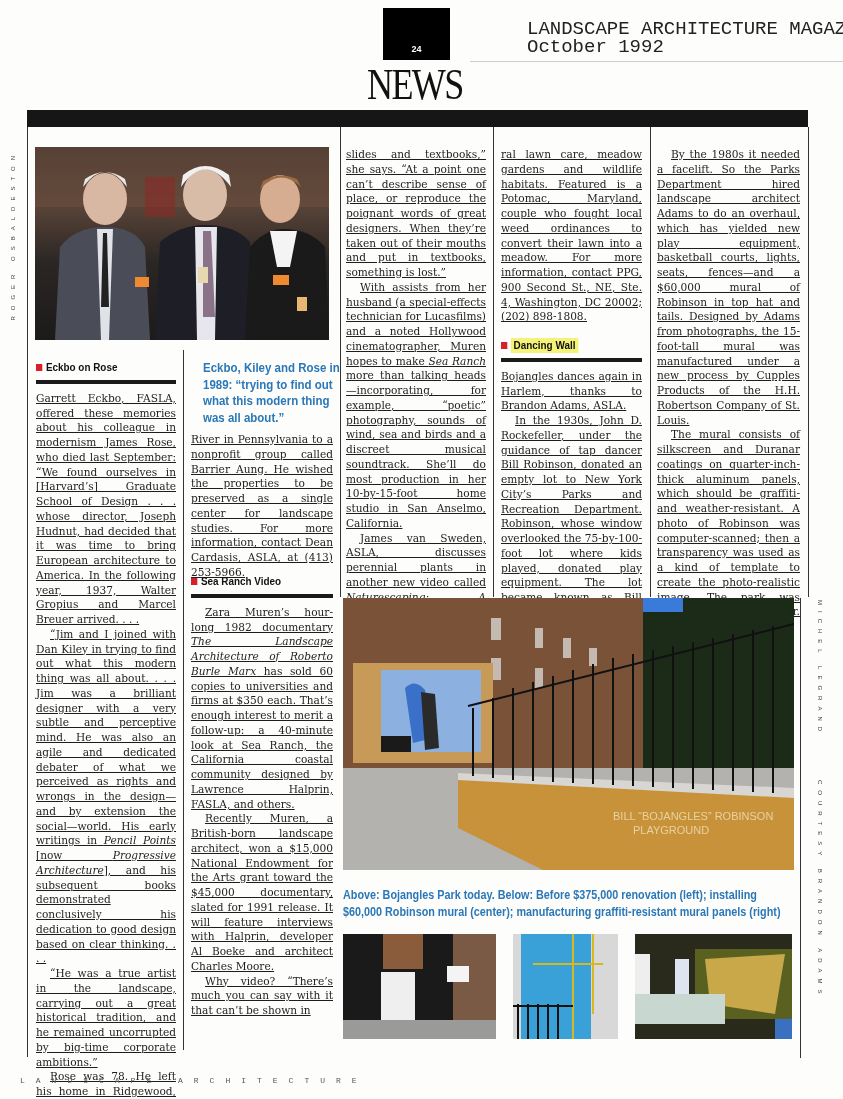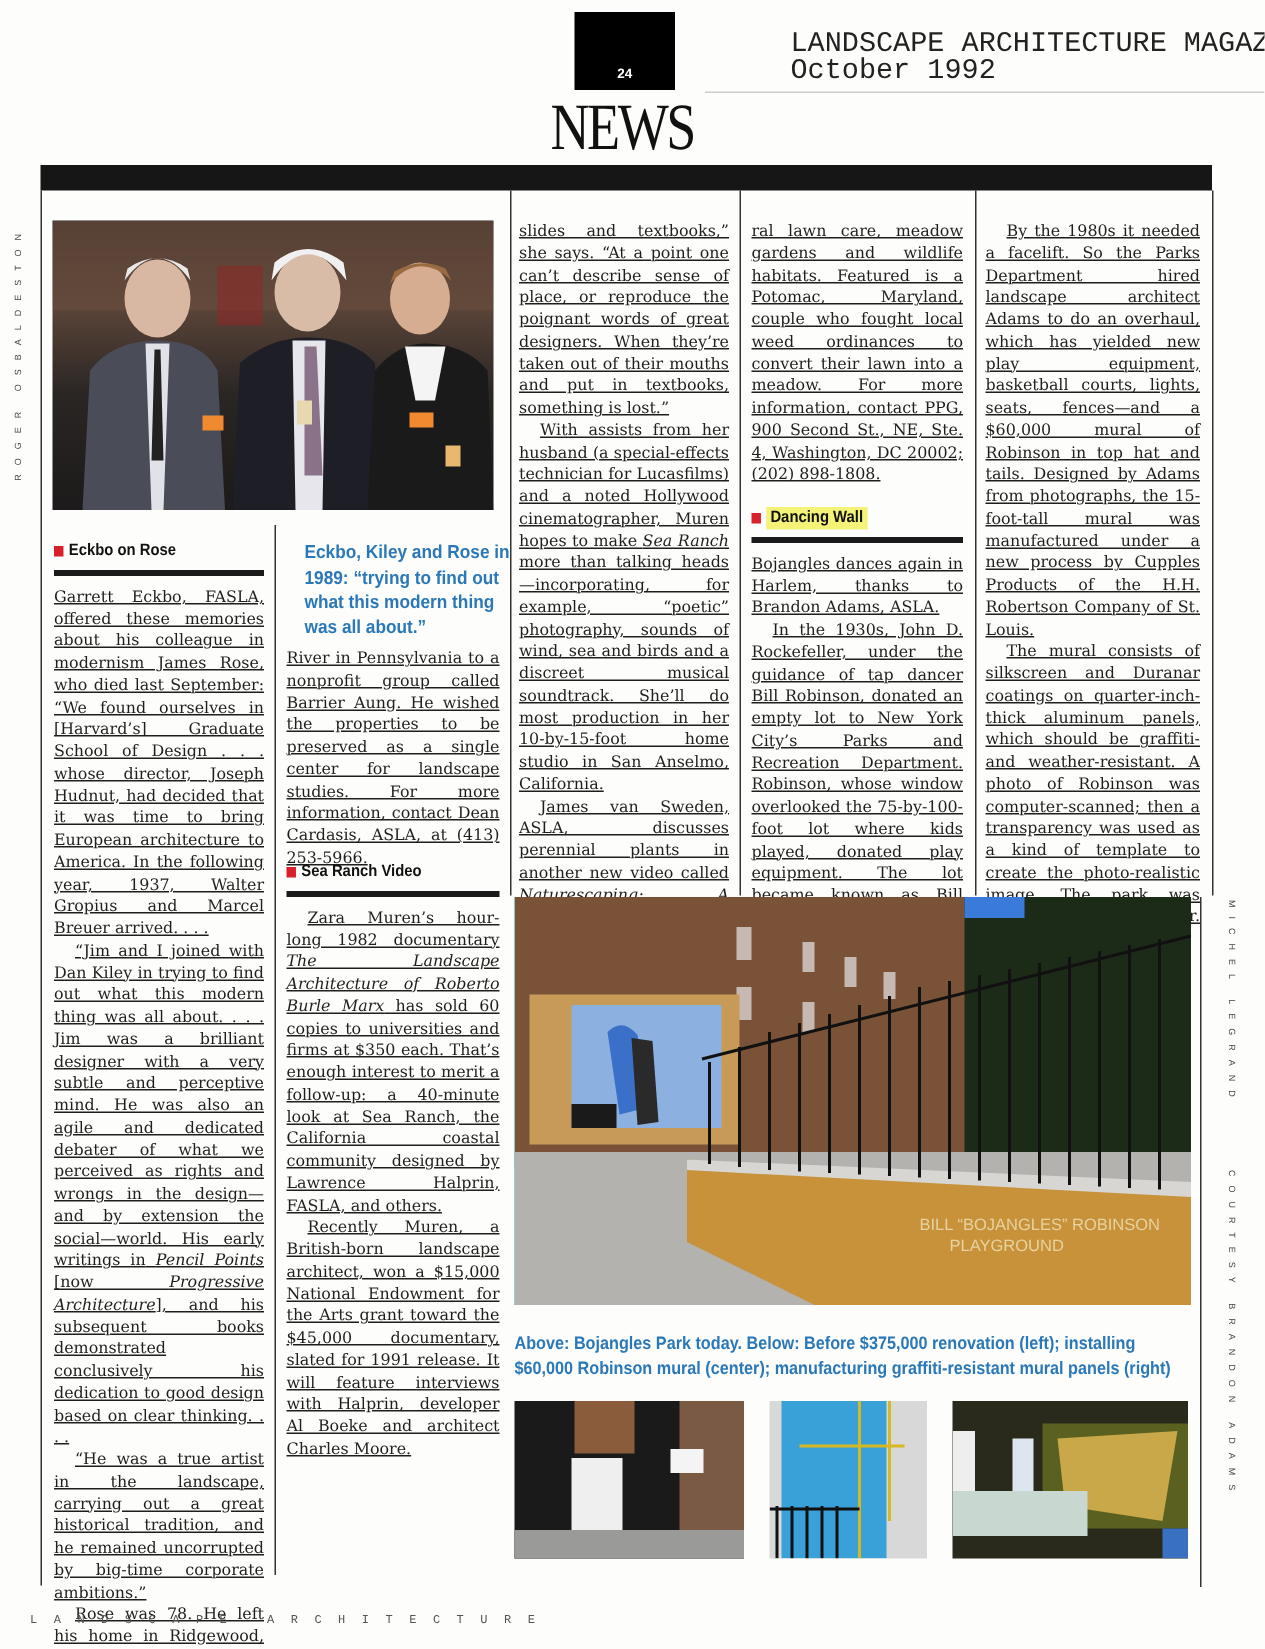--- a/index.html
+++ b/index.html
@@ -95,20 +95,21 @@
   <p class="noind">River in Pennsylvania to a nonprofit group called Barrier Aung. He wished the properties to be preserved as a single center for landscape studies. For more information, contact Dean Cardasis, ASLA, at (413) 253-5966.</p>
 </div>
 <div class="abs col" style="left:191px;top:574px;width:142px;">
   <div class="head">
       <span class="sq"></span>
       <span>Sea Ranch Video</span>
     </div>
   <div class="headbar"></div>
   <p><span>Zara Muren’s hour-long 1982 documentary </span><i>The Landscape Architecture of Roberto Burle Marx</i><span> has sold 60 copies to universities and firms at $350 each. That’s enough interest to merit a follow-up: a 40-minute look at Sea Ranch, the California coastal community designed by Lawrence Halprin, FASLA, and others.</span></p>
   <p>Recently Muren, a British-born landscape architect, won a $15,000 National Endowment for the Arts grant toward the $45,000 documentary, slated for 1991 release. It will feature interviews with Halprin, developer Al Boeke and architect Charles Moore.</p>
+  <p>Why video? “There’s much you can say with it that can’t be shown in</p>
 </div>
 
 <div class="abs col" style="left:346px;top:147px;width:140px;">
   <p class="noind">slides and textbooks,” she says. “At a point one can’t describe sense of place, or reproduce the poignant words of great designers. When they’re taken out of their mouths and put in textbooks, something is lost.”</p>
   <p><span>With assists from her husband (a special-effects technician for Lucasfilms) and a noted Hollywood cinematographer, Muren hopes to make </span><i>Sea Ranch</i><span> more than talking heads—incorporating, for example, “poetic” photography, sounds of wind, sea and birds and a discreet musical soundtrack. She’ll do most production in her 10-by-15-foot home studio in San Anselmo, California.</span></p>
   <p><span>James van Sweden, ASLA, discusses perennial plants in another new video called </span><i>Naturescaping: A Landscape Alternative</i><span>. The 29-minute VHS tape explores natu-</span></p>
 </div>
 
 <div class="abs col" style="left:501px;top:147px;width:141px;">
   <p class="noind">ral lawn care, meadow gardens and wildlife habitats. Featured is a Potomac, Maryland, couple who fought local weed ordinances to convert their lawn into a meadow. For more information, contact PPG, 900 Second St., NE, Ste. 4, Washington, DC 20002; (202) 898-1808.</p>

